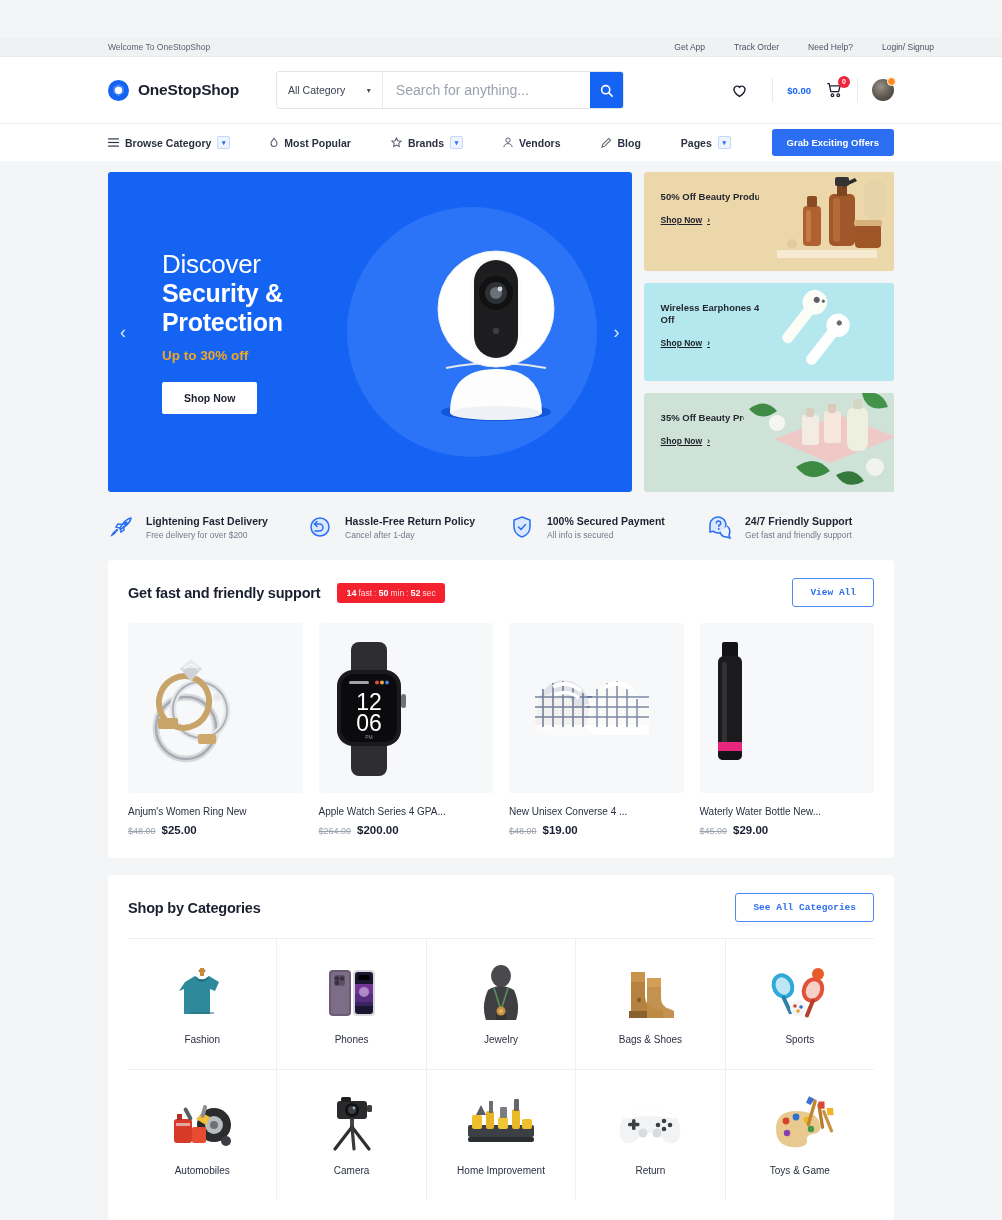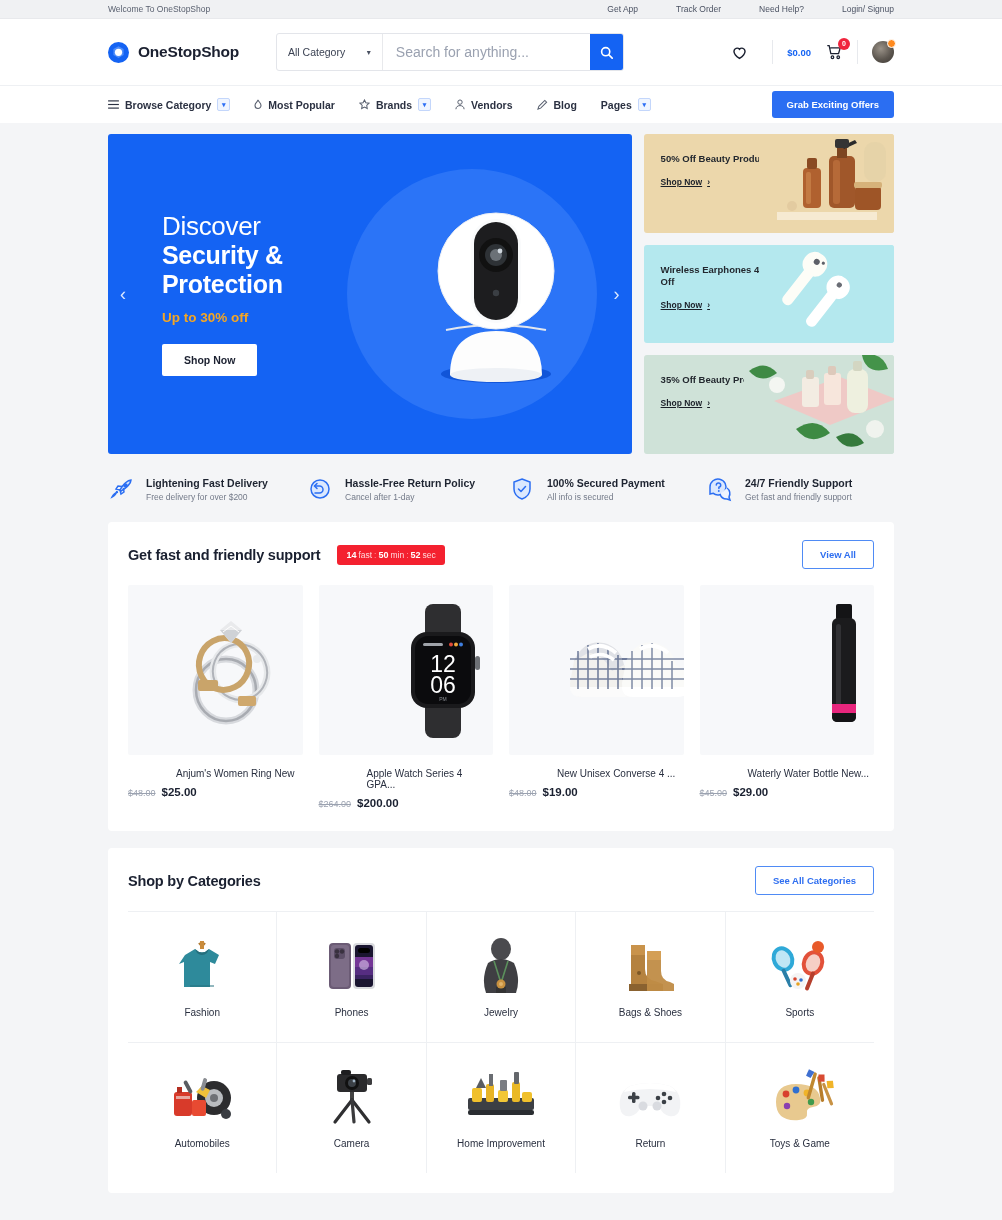--- a/index.html
+++ b/index.html
@@ -5,25 +5,26 @@
   * { box-sizing: border-box; margin: 0; padding: 0; }
   body {
     width: 1002px; height: 1220px;
     background: #f4f5f7;
     font-family: "Liberation Sans", sans-serif;
     color: #1f2430; overflow: hidden;
   }
   
   .topbar {
     height: 19px; background: #f0f1f3; display: flex; align-items: center;
-    padding: 0 108px 0 108px; font-size: 8.5px; color: #5a6170;
+    padding: 0 68px 0 108px; font-size: 8.5px; color: #5a6170;
     border-bottom: 1px solid #e8e9ec;
+    margin-top: 38px;
   }
   .topbar .welcome { flex: 1; }
-  .topbar .links { display: flex; gap: 38px; }
+  .topbar .links { display: flex; gap: 29px; }
   .topbar .links span { color: #4b5263; }
   
   .header {
     height: 66px; background: #fff; display: flex; align-items: center;
     padding: 0 108px;
   }
   .logo { display: flex; align-items: center; gap: 9px; width: 165px; }
   .logo-mark { width: 21px; height: 21px; position: relative; }
   .logo-mark svg { display: block; }
   .logo-text { font-size: 15.5px; font-weight: bold; letter-spacing: -.2px; color: #1b2030; }
@@ -66,21 +67,21 @@
   }
   .avatar-dot {
     position: absolute; top: -2px; right: -2px; width: 9px; height: 9px;
     border-radius: 50%; background: #ff8a1e; border: 1.5px solid #fff;
   }
   
   .nav {
     height: 38px; background: #fff; border-top: 1px solid #eef0f3;
     display: flex; align-items: center; padding: 0 108px;
   }
-  .nav-items { display: flex; align-items: center; gap: 24px; }
+  .nav-items { display: flex; align-items: center; gap: 40px; }
   .nav-item {
     display: flex; align-items: center; gap: 6px; font-size: 10.5px;
     color: #2b3142; cursor: pointer;
   }
   .nav-item.bold { font-weight: bold; }
   .nav-caret {
     width: 13px; height: 13px; border: 1px solid #c3d6fb; border-radius: 2px;
     background: #eff5ff; display: flex; align-items: center; justify-content: center;
     font-size: 7px; color: #2c6ef5;
   }
@@ -148,29 +149,29 @@
   .countdown {
     margin-left: 17px; background: #f4212f; border-radius: 3px;
     padding: 5px 9px; display: flex; align-items: center; gap: 2px;
     font-size: 8.5px; color: #ffd9db;
   }
   .countdown b { color: #fff; font-weight: bold; font-size: 9px; }
   .countdown .sep { color: #ff9ba2; }
   .ghost-btn {
     margin-left: auto; background: #fff; border: 1px solid #4f8bf5; color: #2f6ff0;
     font-size: 9.5px; font-weight: bold; padding: 8px 17px; border-radius: 3px;
-    cursor: pointer; font-family: Liberation Sans, sans-serif;
+    cursor: pointer; font-family: Liberation Mono, monospace;
   }
   .products { display: flex; padding: 0 20px 22px 20px; gap: 16px; }
   .product { width: 180px; cursor: pointer; }
   .product-img {
     height: 170px; background: #f7f8fa; border-radius: 2px;
-    display: flex; align-items: center; justify-content: flex-end;
-  }
-  .product-name { font-size: 10px; color: #2a3040; margin-top: 13px; margin-left: 48px; }
+    display: flex; align-items: center; justify-content: flex-start;
+  }
+  .product-name { font-size: 10px; color: #2a3040; margin-top: 13px; }
   .product-price { margin-top: 7px; display: flex; align-items: baseline; gap: 6px; }
   .price-old { font-size: 9px; color: #9ba2b0; text-decoration: line-through; }
   .price-new { font-size: 11.5px; font-weight: bold; color: #1a2030; }
   
   .cat-grid { padding: 0 20px 20px 20px; }
   .cat-row { display: flex; border-top: 1px solid #eef0f3; }
   .cat-cell {
     flex: 1; height: 130px; display: flex; flex-direction: column;
     align-items: center; justify-content: center; gap: 12px;
     border-right: 1px solid #eef0f3; cursor: pointer;

